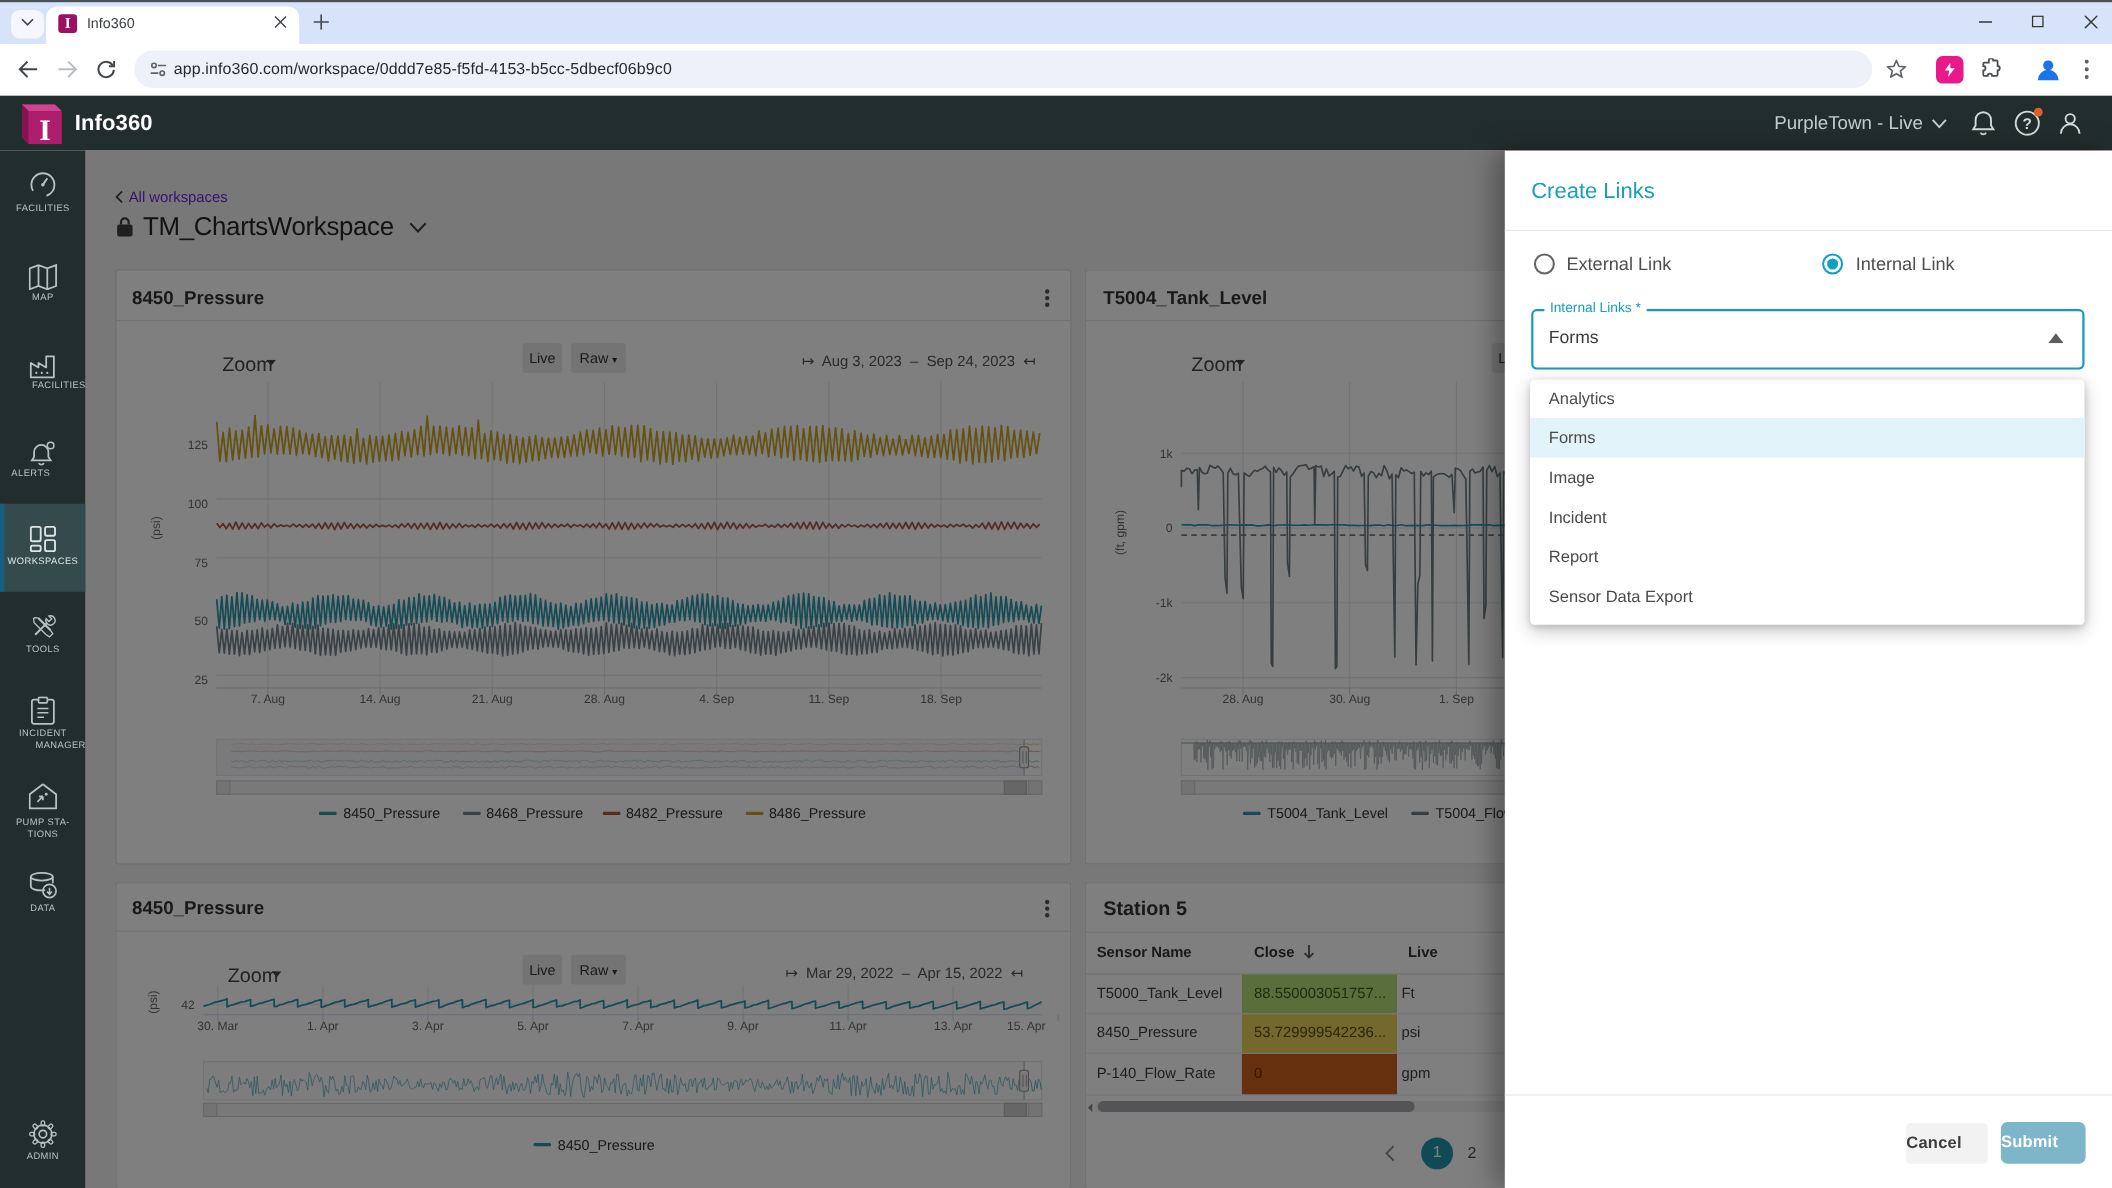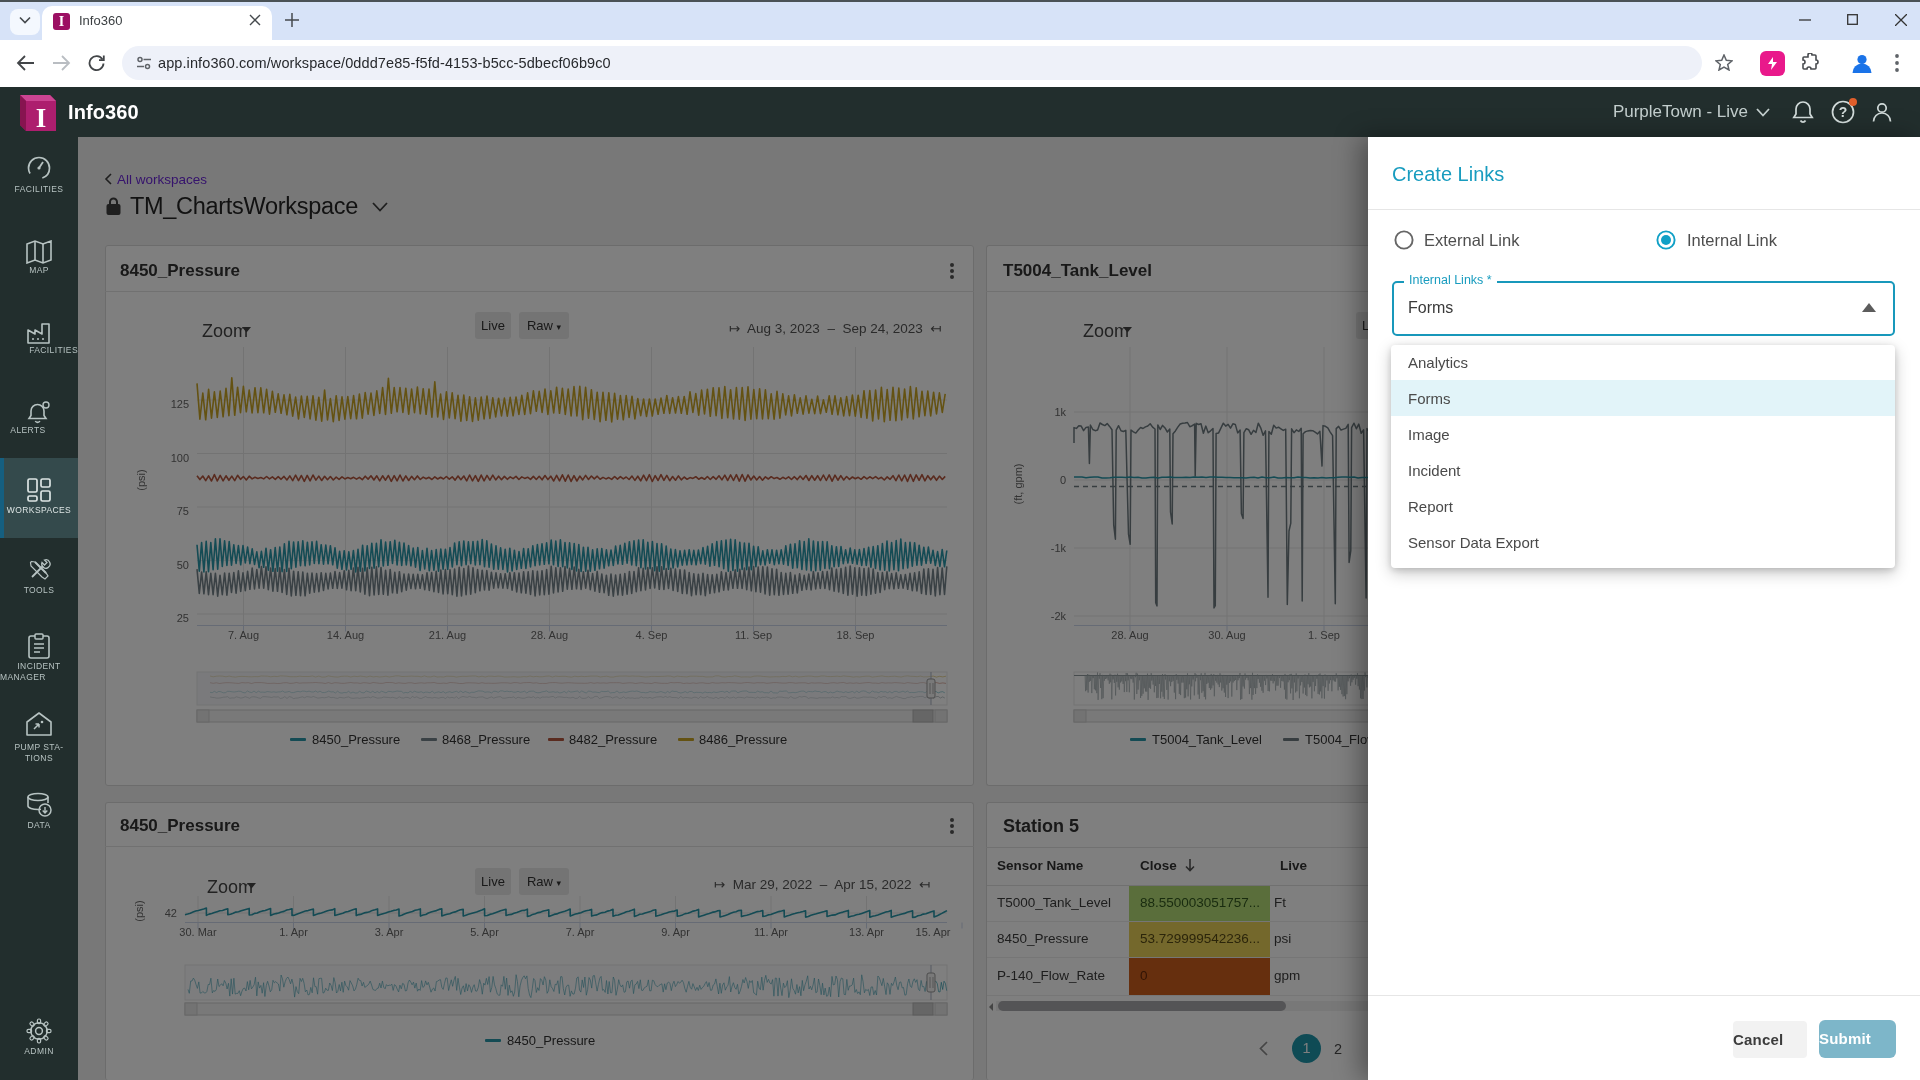--- a/index.html
+++ b/index.html
@@ -187,21 +187,21 @@
   </svg>
 
 <div class="abs sblabel" style="left:0;top:585px;width:78px;text-align:center;color:#b7c3c2;">TOOLS</div>
 <svg class="abs" style="left:28px;top:633px" width="22" height="26" viewBox="0 0 22 26" fill="none">
     <rect x="1" y="3" width="20" height="22" rx="2" stroke="#b7c3c2" stroke-width="1.6"></rect>
     <rect x="7" y="1" width="8" height="5" rx="1" stroke="#b7c3c2" stroke-width="1.5" fill="#222e2d"></rect>
     <path d="M6 11 H16 M6 15 H16 M6 19 H12" stroke="#b7c3c2" stroke-width="1.4"></path>
   </svg>
 
 <div class="abs sblabel" style="left:0;top:661px;width:78px;text-align:center;color:#b7c3c2;">INCIDENT</div>
-<div class="abs sblabel" style="left:0;top:672px;width:78px;text-align:left;color:#b7c3c2;">MANAGER</div>
+<div class="abs sblabel" style="left:0;top:672px;width:78px;text-align:right;color:#b7c3c2;">MANAGER</div>
 <svg class="abs" style="left:26px;top:712px" width="26" height="24" viewBox="0 0 26 24" fill="none">
     <path d="M13 1 L25 10 V23 H1 V10 Z" stroke="#b7c3c2" stroke-width="1.6" stroke-linejoin="round"></path>
     <path d="M8 17 l5 -5 m0 0 h-3.5 m3.5 0 v3.5" stroke="#b7c3c2" stroke-width="1.5"></path>
     <circle cx="16" cy="10" r="1.3" fill="#b7c3c2"></circle>
   </svg>
 
 <div class="abs sblabel" style="left:0;top:742px;width:78px;text-align:center;color:#b7c3c2;">PUMP STA-</div>
 <div class="abs sblabel" style="left:0;top:753px;width:78px;text-align:center;color:#b7c3c2;">TIONS</div>
 <svg class="abs" style="left:26px;top:792px" width="26" height="26" viewBox="0 0 26 26" fill="none">
     <ellipse cx="12" cy="5" rx="10" ry="3.5" stroke="#b7c3c2" stroke-width="1.6"></ellipse>

